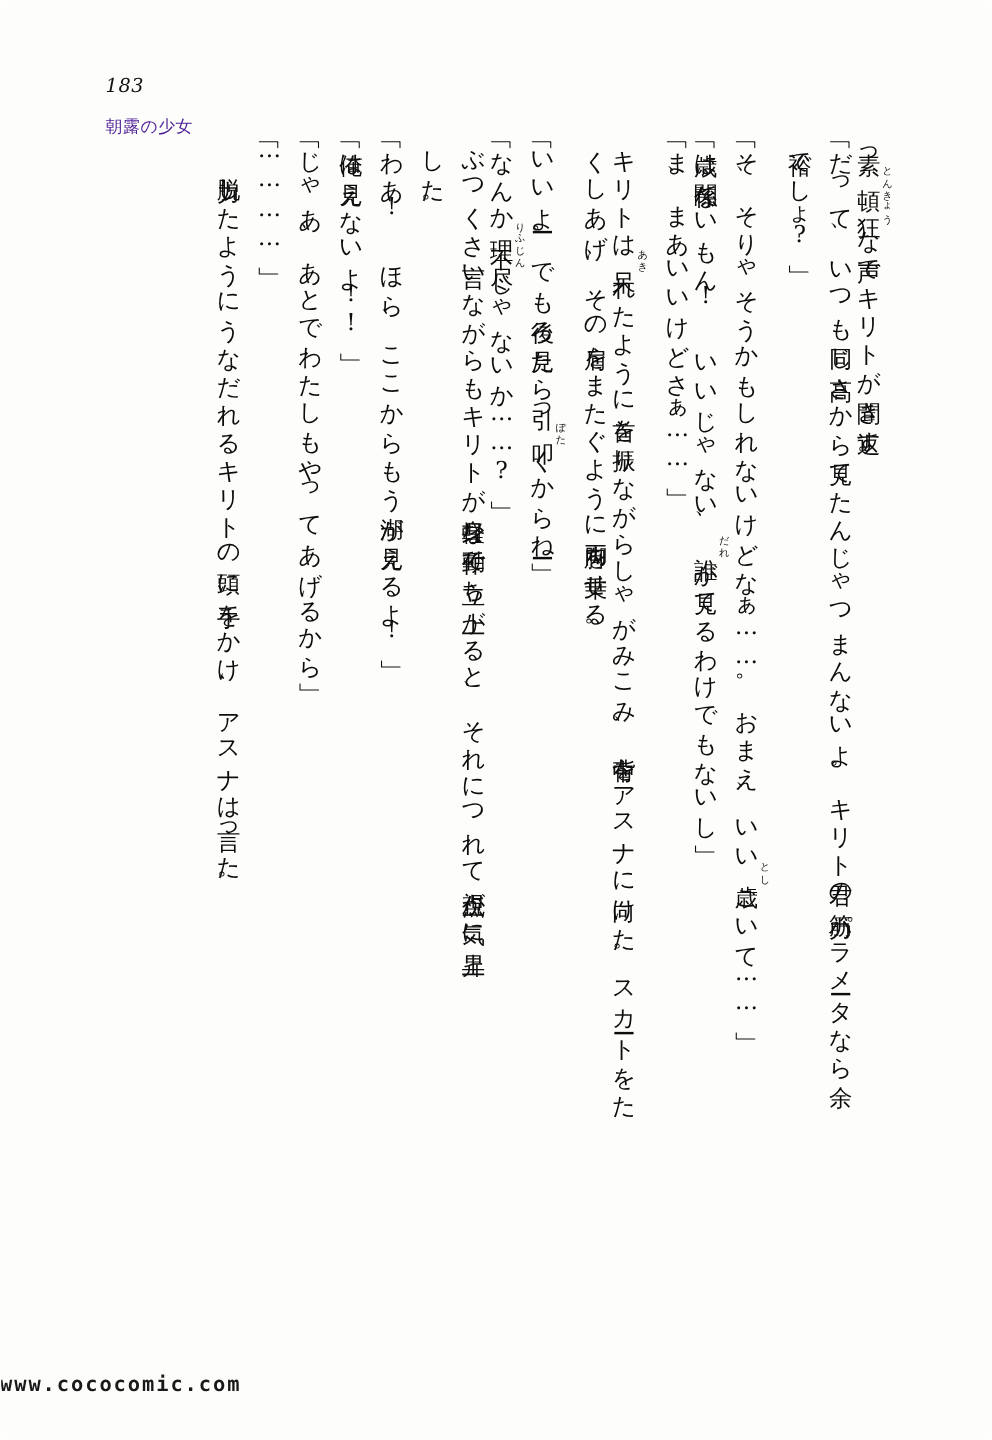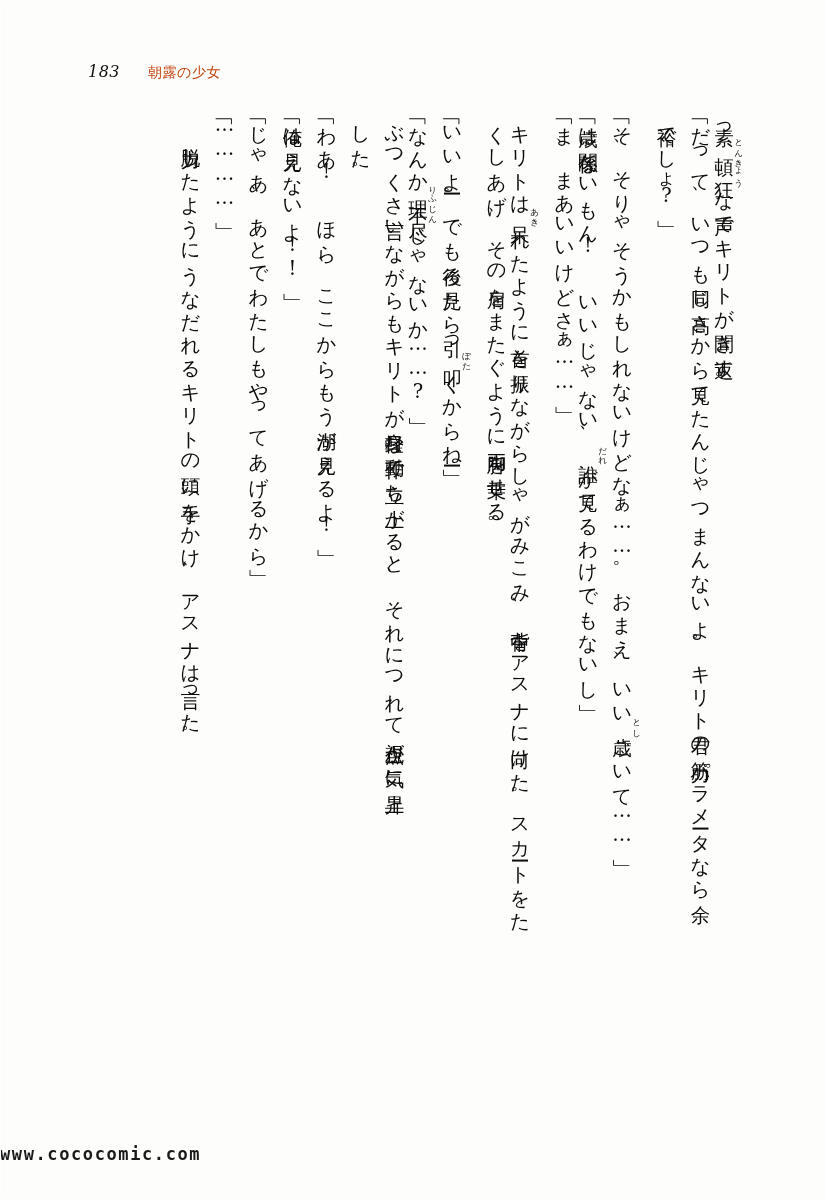--- a/index.html
+++ b/index.html
@@ -25,33 +25,34 @@
     background: #fdfdfb;
   }
 
   
   .running-head {
     position: absolute;
     top: 62px;
     left: 88px;
     display: flex;
     align-items: baseline;
-    gap: 28px;
+    gap: 16px;
     font-size: 15px;
     letter-spacing: 0.5px;
+    flex-direction: column;
   }
   .folio {
     font-style: italic;
     font-family: "DejaVu Serif", "Liberation Serif", serif;
     font-size: 16px;
     color: #111;
   }
   .head-title {
     font-size: 14px;
-    color: #c2410c;
+    color: #4c1d95;
     font-family: "DejaVu Serif", "Liberation Serif", serif;
   }
 
   
   .body-area {
     position: absolute;
     top: 112px;
     left: 84px;
     width: 660px;
     height: 1000px;

